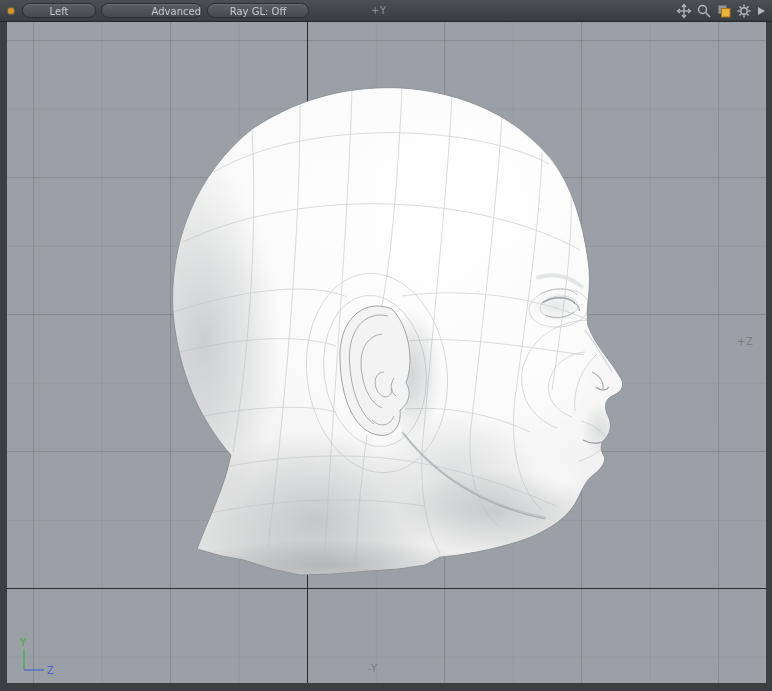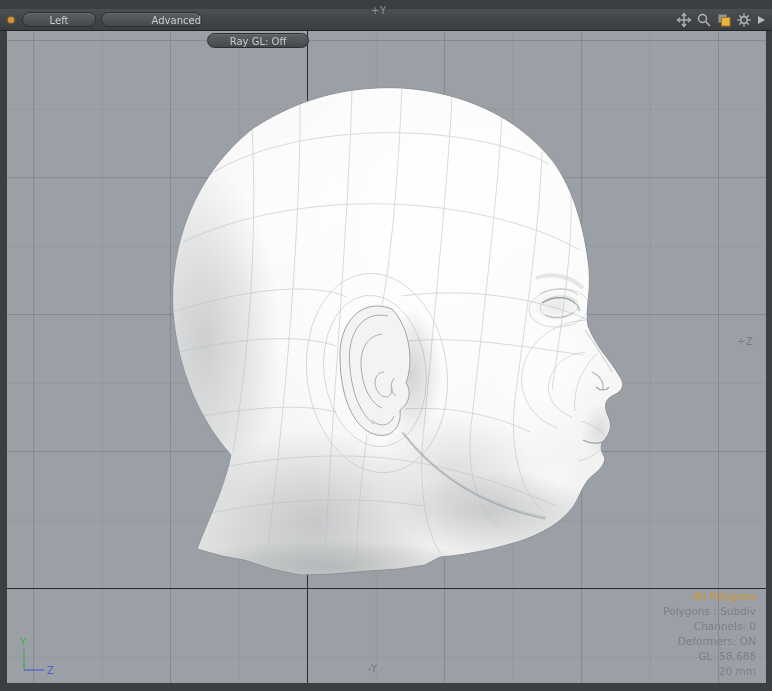--- a/index.html
+++ b/index.html
@@ -3,39 +3,39 @@
 <meta charset="utf-8">
 <style>
   html,body{margin:0;padding:0;background:#2d3033;}
   #root{
     position:relative;width:772px;height:691px;overflow:hidden;
     background:#3b3f42;font-family:"DejaVu Sans","Liberation Sans",sans-serif;
     -webkit-font-smoothing:antialiased;
   }
   
   #topbar{
-    position:absolute;left:0;top:9px;width:772px;height:21px;
+    position:absolute;left:0;top:0;width:772px;height:21px;
     background:linear-gradient(#4b4f53,#393d40);
     border-bottom:1px solid #232628;z-index:30;
   }
   .corner-dot{
     position:absolute;left:8px;top:8px;width:6px;height:6px;border-radius:50%;
     background:#d89230;box-shadow:0 0 2px #e8b23a;
   }
   .hbtn{
     position:absolute;top:3px;height:15px;line-height:15px;
     border-radius:8px;text-align:center;
     background:linear-gradient(#5c6064,#45494d);
     border:1px solid #2b2e30;color:#c8cbcd;font-size:10px;
     box-shadow:inset 0 1px rgba(255,255,255,.08);
     cursor:default;box-sizing:border-box;
   }
   #btn-view{left:22px;width:74px;}
   #btn-shading{left:101px;width:101px;text-align:right;}
-  #btn-raygl{left:207px;width:102px;margin-top:21px;}
+  #btn-raygl{left:207px;width:102px;}
   #hicons{position:absolute;right:6px;top:3px;display:flex;gap:4px;align-items:center;}
   #hicons svg{display:block;}
   
   #viewport{
     position:absolute;left:7px;top:22px;width:759px;height:661px;
     background-color:#9aa0a5;
     background-image:
       linear-gradient(to right, rgba(56,62,68,0.16) 1px, transparent 1px),
       linear-gradient(to bottom, rgba(56,62,68,0.16) 1px, transparent 1px),
       linear-gradient(to right, rgba(56,62,68,0.07) 1px, transparent 1px),
@@ -240,28 +240,20 @@
       <svg width="10" height="16">
         <polygon points="2,4 9,8 2,12" fill="#b6babd"></polygon>
       </svg>
     </div>
   </div>
 
   <div class="axis-label" id="axis-top">+Y</div>
   <div class="axis-label" id="axis-right">+Z</div>
   <div class="axis-label" id="axis-bottom">-Y</div>
 
-  <div id="status">
-    <div class="sel">All Polygons</div>
-    <div class="sline">Polygons : Subdiv</div>
-    <div class="sline">Channels: 0</div>
-    <div class="sline">Deformers: ON</div>
-    <div class="sline">GL: 58,688</div>
-    <div class="sline">20 mm</div>
-  </div>
 
   <svg id="gizmo" width="48" height="46">
     <text x="8" y="12" font-size="10" fill="#3fae49">Y</text>
     <line x1="12" y1="15" x2="12" y2="36" stroke="#3fae49" stroke-width="1.2"></line>
     <line x1="12" y1="36" x2="32" y2="36" stroke="#4a5fd0" stroke-width="1.2"></line>
     <text x="35" y="40" font-size="10" fill="#4a5fd0">Z</text>
   </svg>
 
 </div>
 

